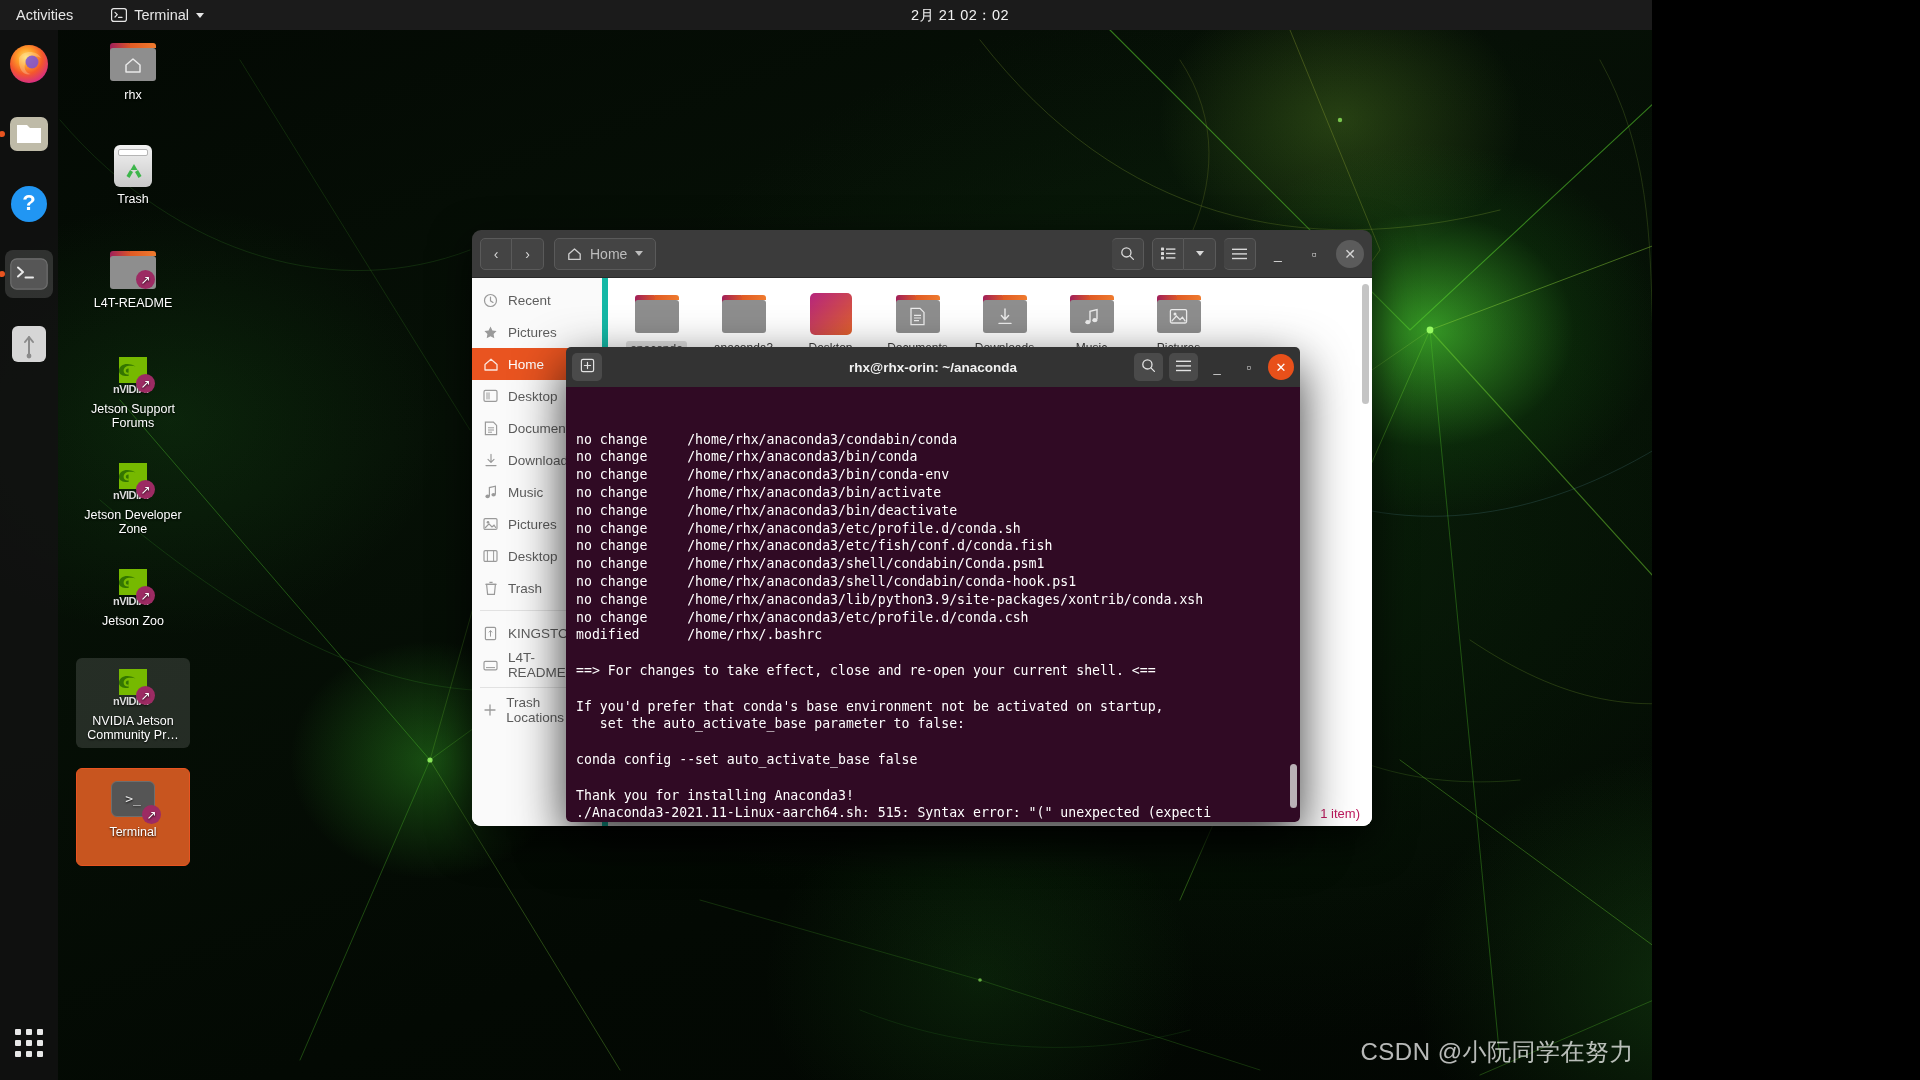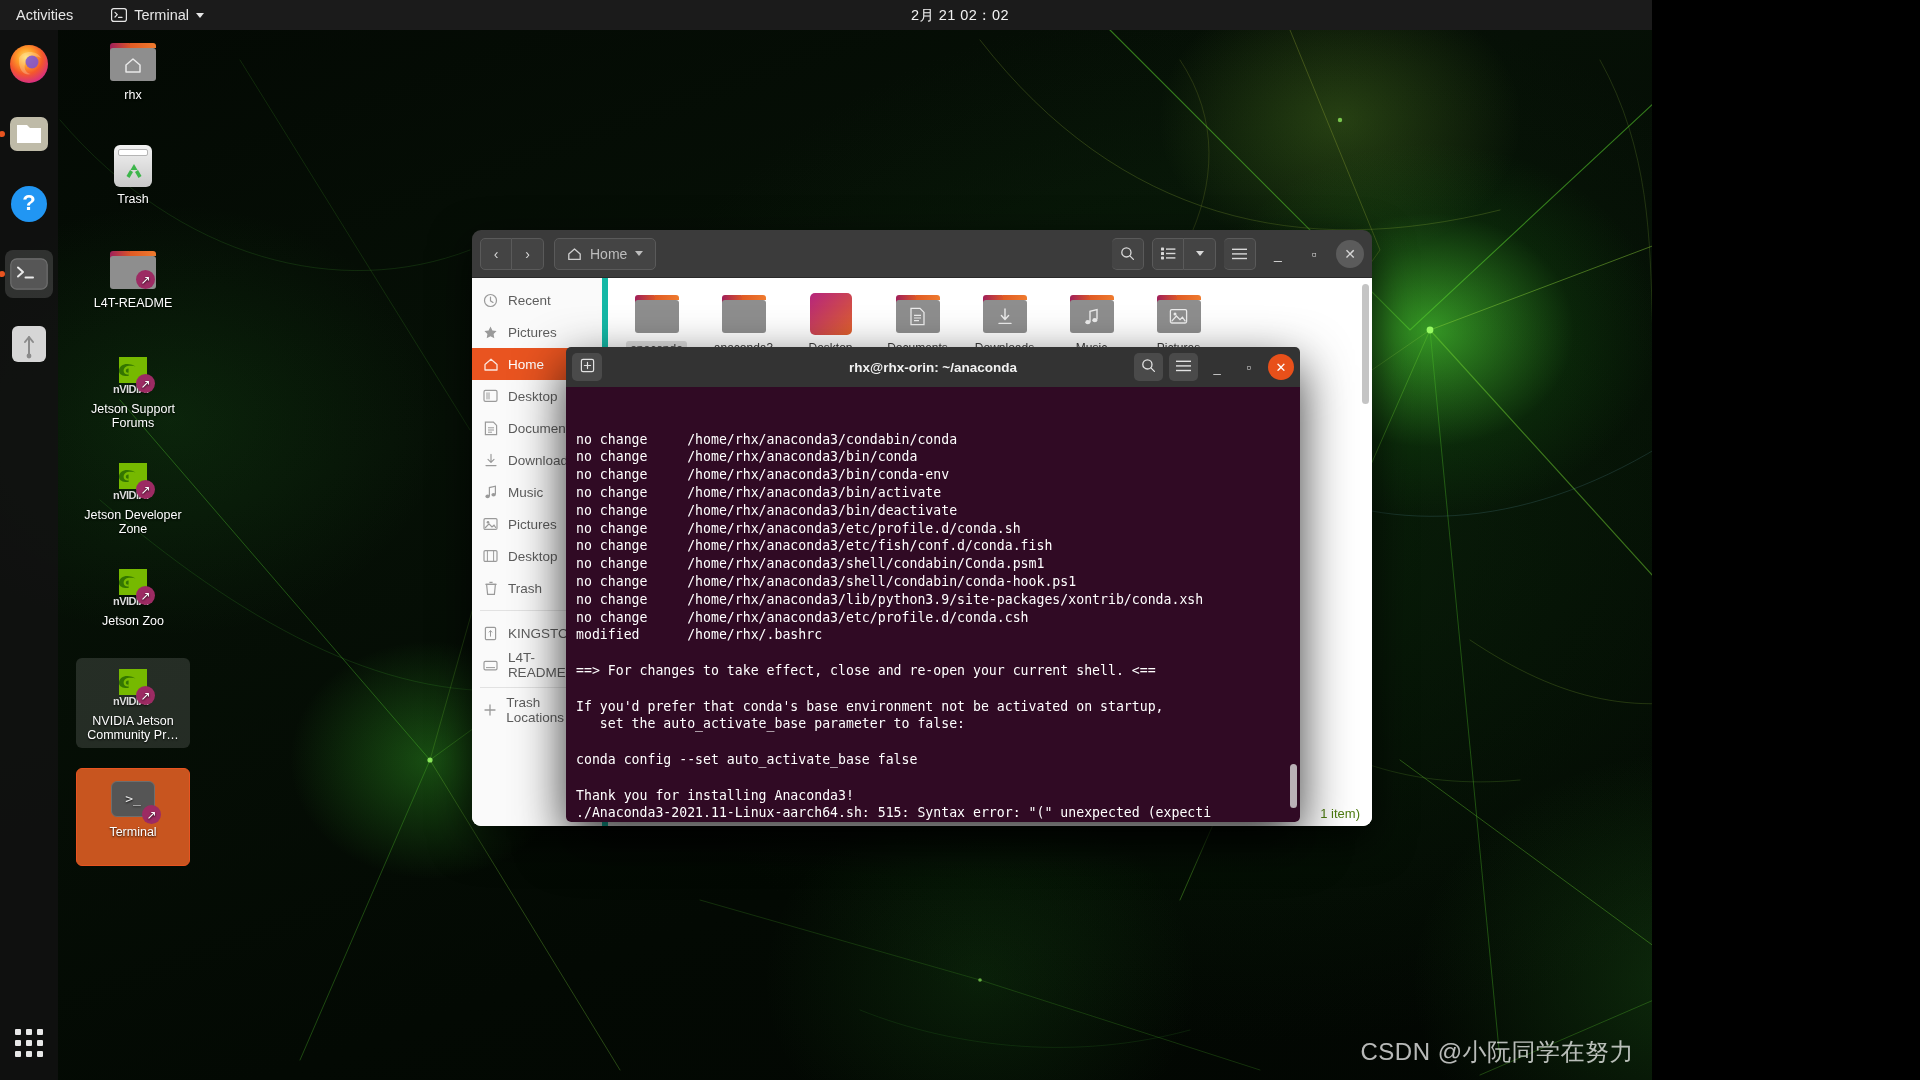--- a/index.html
+++ b/index.html
@@ -116,21 +116,21 @@
   .side-item { height: 32px; display: flex; align-items: center; gap: 9px; padding: 0 10px; color: #5d5d5d; cursor: pointer; }
   .side-item.active { background: #e95420; color: #fff; }
   .side-sep { height: 1px; background: #e2e2e2; margin: 6px 8px; }
   .side-ico { width: 17px; height: 17px; display: flex; align-items: center; justify-content: center; opacity: .85; }
   #naut-main { flex: 1; position: relative; background: #fff; padding: 8px 0 0 8px; }
   .file-grid { display: flex; flex-wrap: wrap; gap: 6px; }
   .file-cell { width: 81px; text-align: center; font-size: 12px; color: #3d3d3d; padding-top: 4px; }
   .file-cell .ficon { height: 48px; display: flex; align-items: center; justify-content: center; }
   .file-cell.sel .fname { background: #e0e0e0; border-radius: 3px; padding: 1px 4px; }
   .fname { display: inline-block; margin-top: 3px; }
-  #naut-status { position: absolute; right: 0; bottom: 0; padding: 5px 12px; font-size: 13px; color: #4d7c0f; }
+  #naut-status { position: absolute; right: 0; bottom: 0; padding: 5px 12px; font-size: 13px; color: #be185d; }
   #naut-scroll { position: absolute; right: 3px; top: 6px; width: 7px; height: 120px; background: #c4c4c4; border-radius: 4px; }
   .desktop-folder-grad { width: 42px; height: 42px; border-radius: 5px; background: linear-gradient(135deg,#b5257d,#e0622b); }
 
   
   #terminal {
     position: absolute; left: 566px; top: 347px; width: 734px; height: 475px;
     border-radius: 5px; overflow: hidden; z-index: 40;
     box-shadow: 0 18px 50px rgba(0,0,0,0.8);
   }
   #term-header { height: 40px; background: #333333; display: flex; align-items: center; padding: 0 6px; position: relative; }

